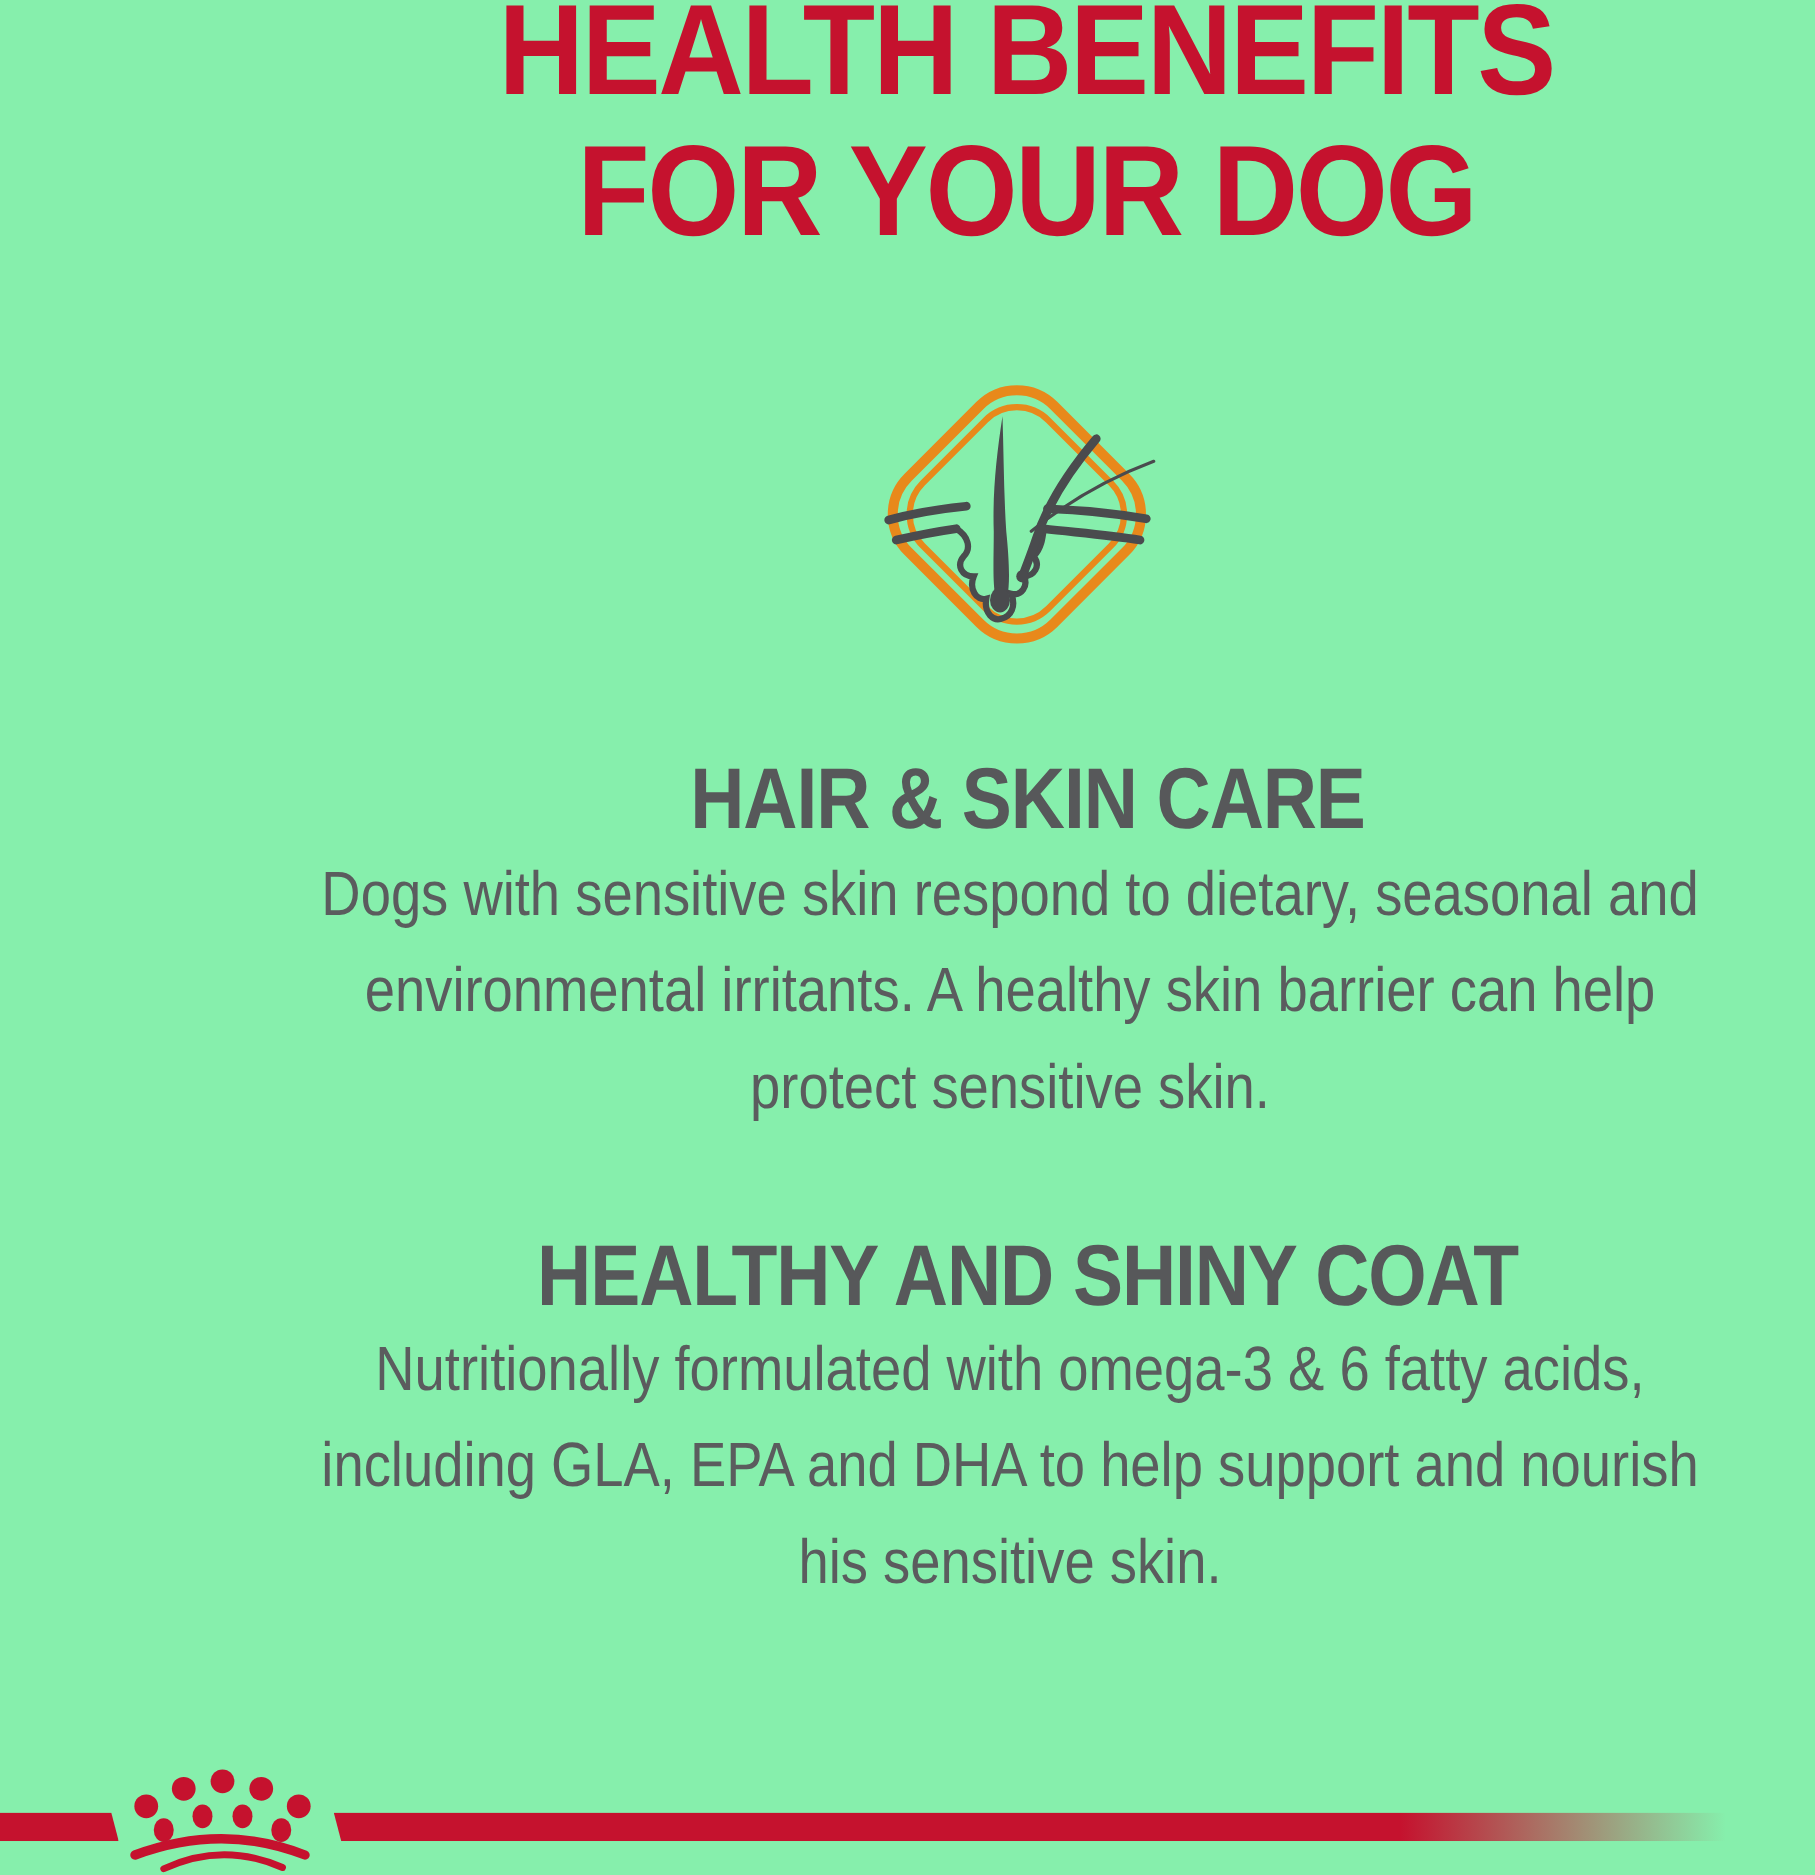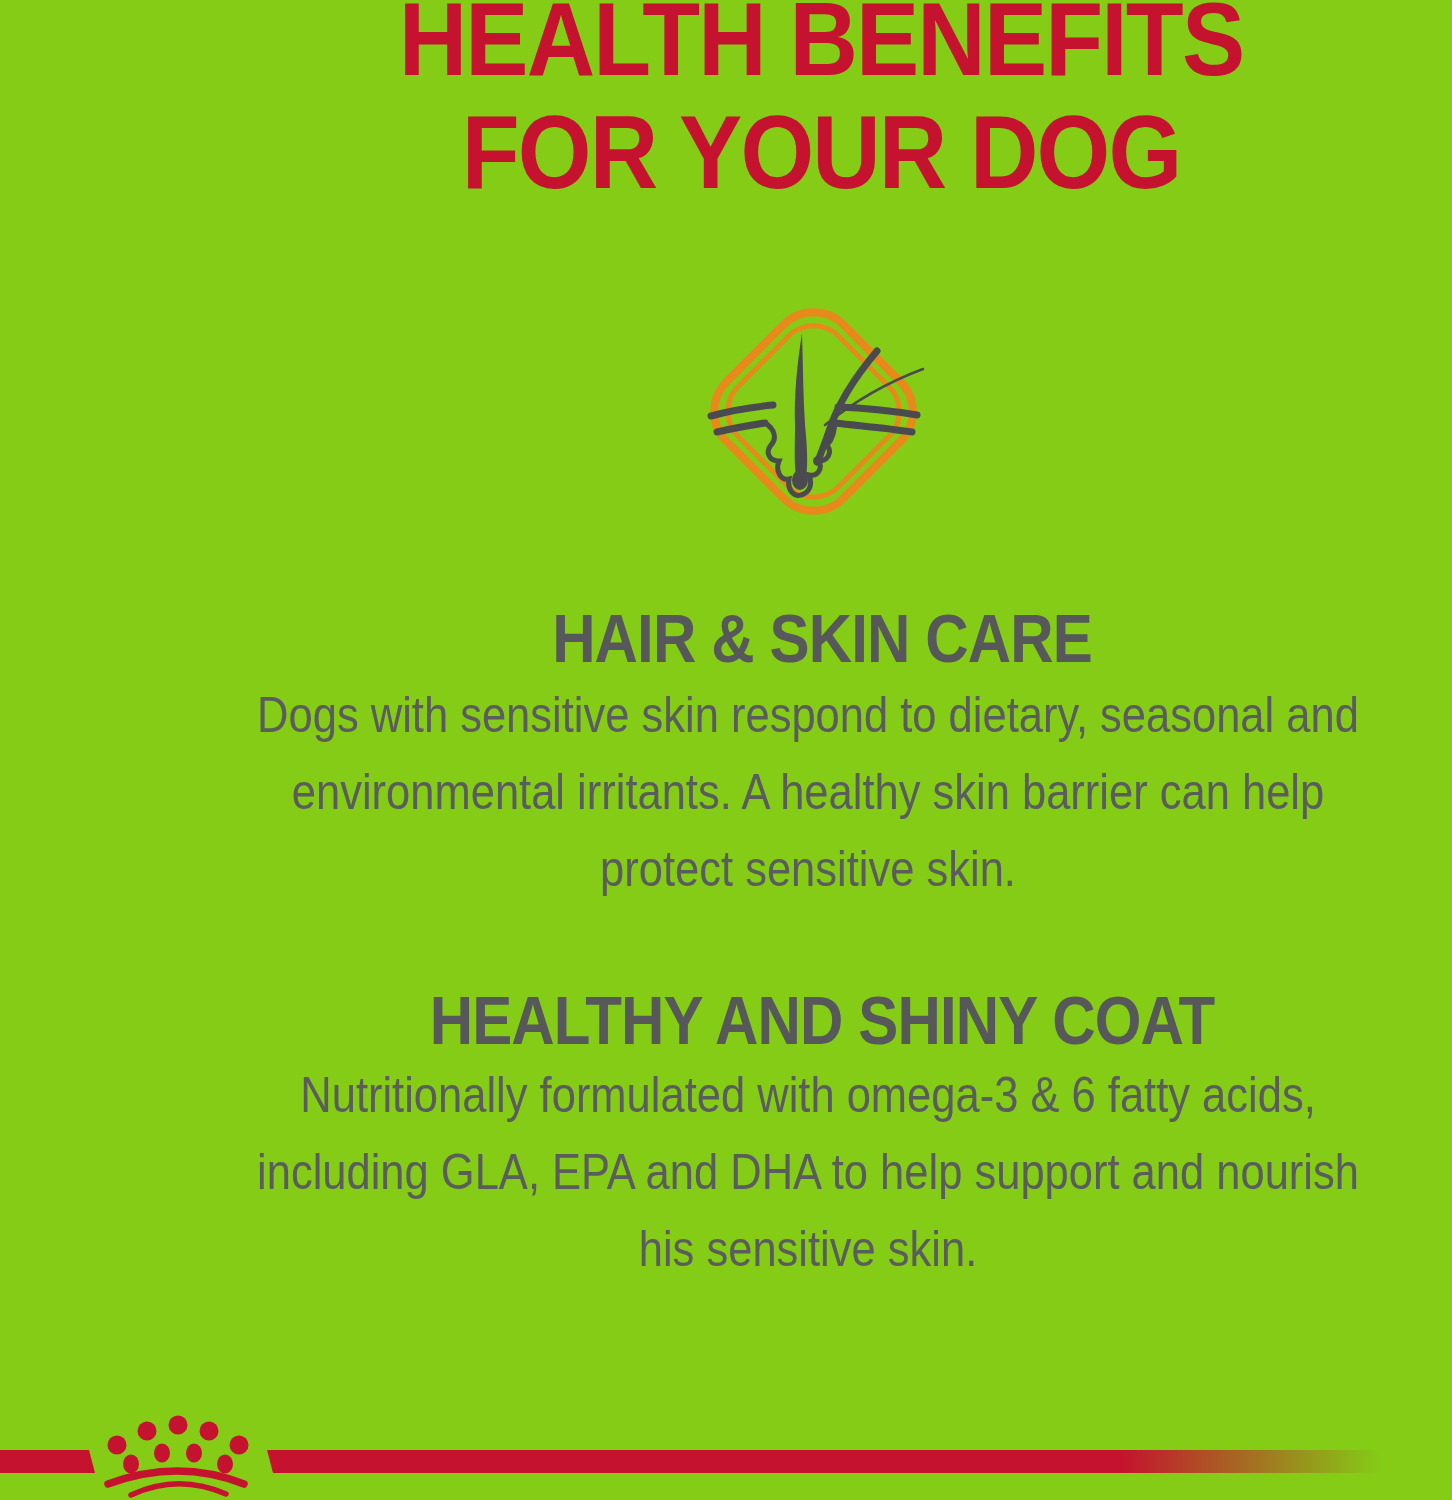--- a/index.html
+++ b/index.html
@@ -1,18 +1,18 @@
 <!DOCTYPE html>
 <html><head>
 <meta charset="utf-8">
 <style>
   html,body { margin:0; padding:0; background:#ffffff; }
   .page {
     position:relative; width:1452px; height:1500px;
-    background:#84cc16; overflow:hidden;
+    background:#86efac; overflow:hidden;
     font-family:"Liberation Sans", sans-serif;
   }
   .block { position:absolute; text-align:center; }
 
   
   #title {
     left:180px; top:-17px; width:1282px; margin:0;
     font-size:103px; line-height:113px; font-weight:bold;
     letter-spacing:-2px; color:#C5122E;
     transform:scaleX(0.92);

